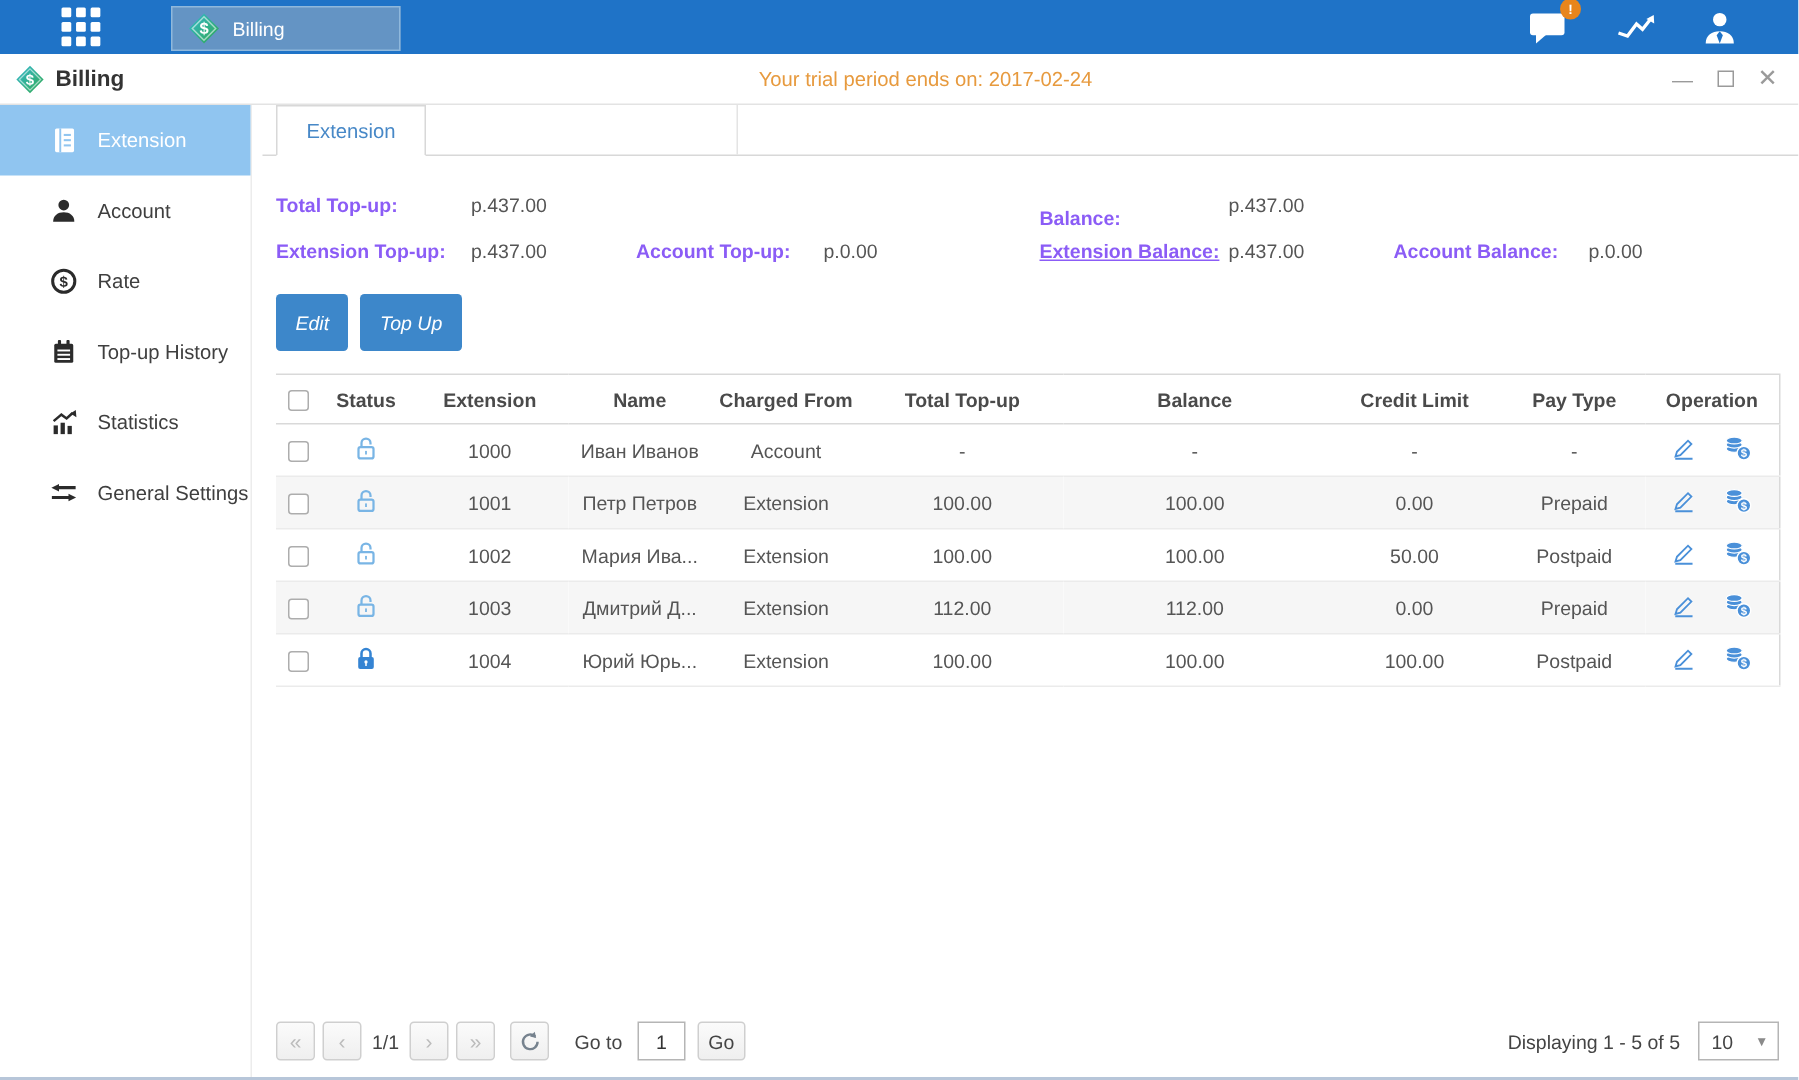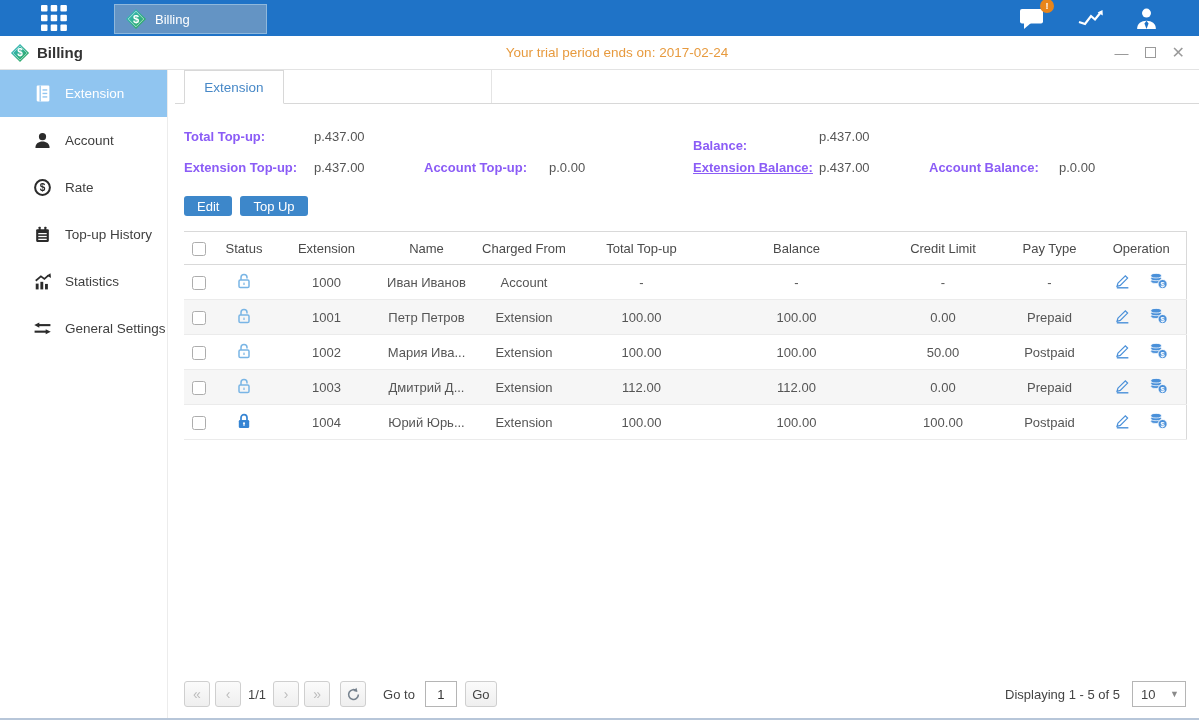--- a/index.html
+++ b/index.html
@@ -49,25 +49,25 @@
   .summary { padding:17px 0 6px; font-size:13px; color:#555; }
   .sum-row { display:flex; height:31px; align-items:center; }
   .sum-row b { color:#8b5cf6; }
   .w-labelA { width:130px; } .w-valA1 { width:379px; } .w-labelB1 { width:126px;margin-top:17px; }
   .w-valA2 { width:110px; } .w-labelC { width:125px; } .w-valC { width:144px; }
   .w-labelB2 { width:126px;text-decoration:underline; } .w-valB2 { width:110px; } .w-labelD { width:130px; }
 
   
   .btn-row { display:flex; gap:8px; margin:7px 0 15px; }
   .btn { background:#3d87ca; color:#fff; font-size:13px; border:none; border-radius:3px;
-    height:20px; padding:0 13px; cursor:pointer; }
+    height:38px; padding:0 13px; cursor:pointer;font-style:italic; }
 
   
   table { width:100%; border-collapse:collapse; table-layout:fixed; border-right:1px solid #d9d9d9; }
-  thead th { height:33px; font-size:13px; font-weight:normal; color:#4a4a4a;
+  thead th { height:33px; font-size:13px; font-weight:bold; color:#4a4a4a;
     border-top:1px solid #d9d9d9; border-bottom:1px solid #d9d9d9; text-align:center; cursor:pointer; }
   tbody td { height:35px; font-size:13px; color:#555; text-align:center; border-bottom:1px solid #ebebeb;
     white-space:nowrap; overflow:hidden; }
   tbody tr:nth-child(even) { background:#f6f6f6; }
   .checkbox { display:inline-block; width:14px; height:14px; border:1px solid #adadad; border-radius:2.5px;
     background:#fff; cursor:pointer; vertical-align:middle; }
   .op-cell span { margin:0 7px; cursor:pointer; display:inline-block; vertical-align:middle; }
   .lock { cursor:pointer; display:inline-block; }
   .lock svg { display:none; }
   .lock.unlocked svg.l-open { display:inline; }

